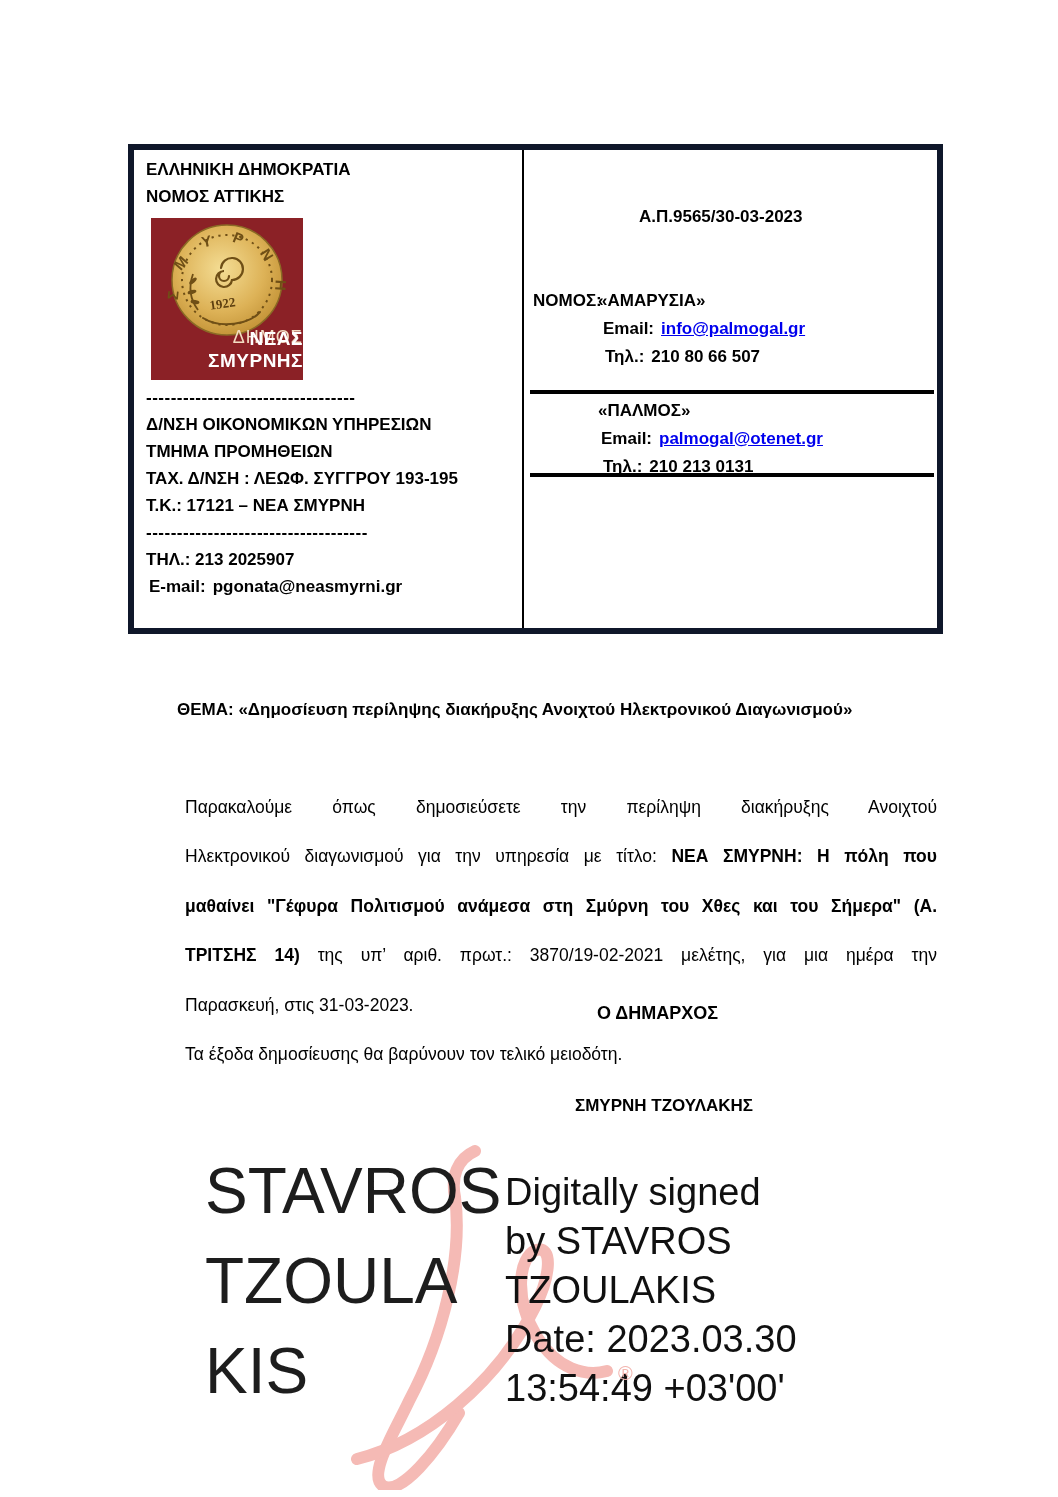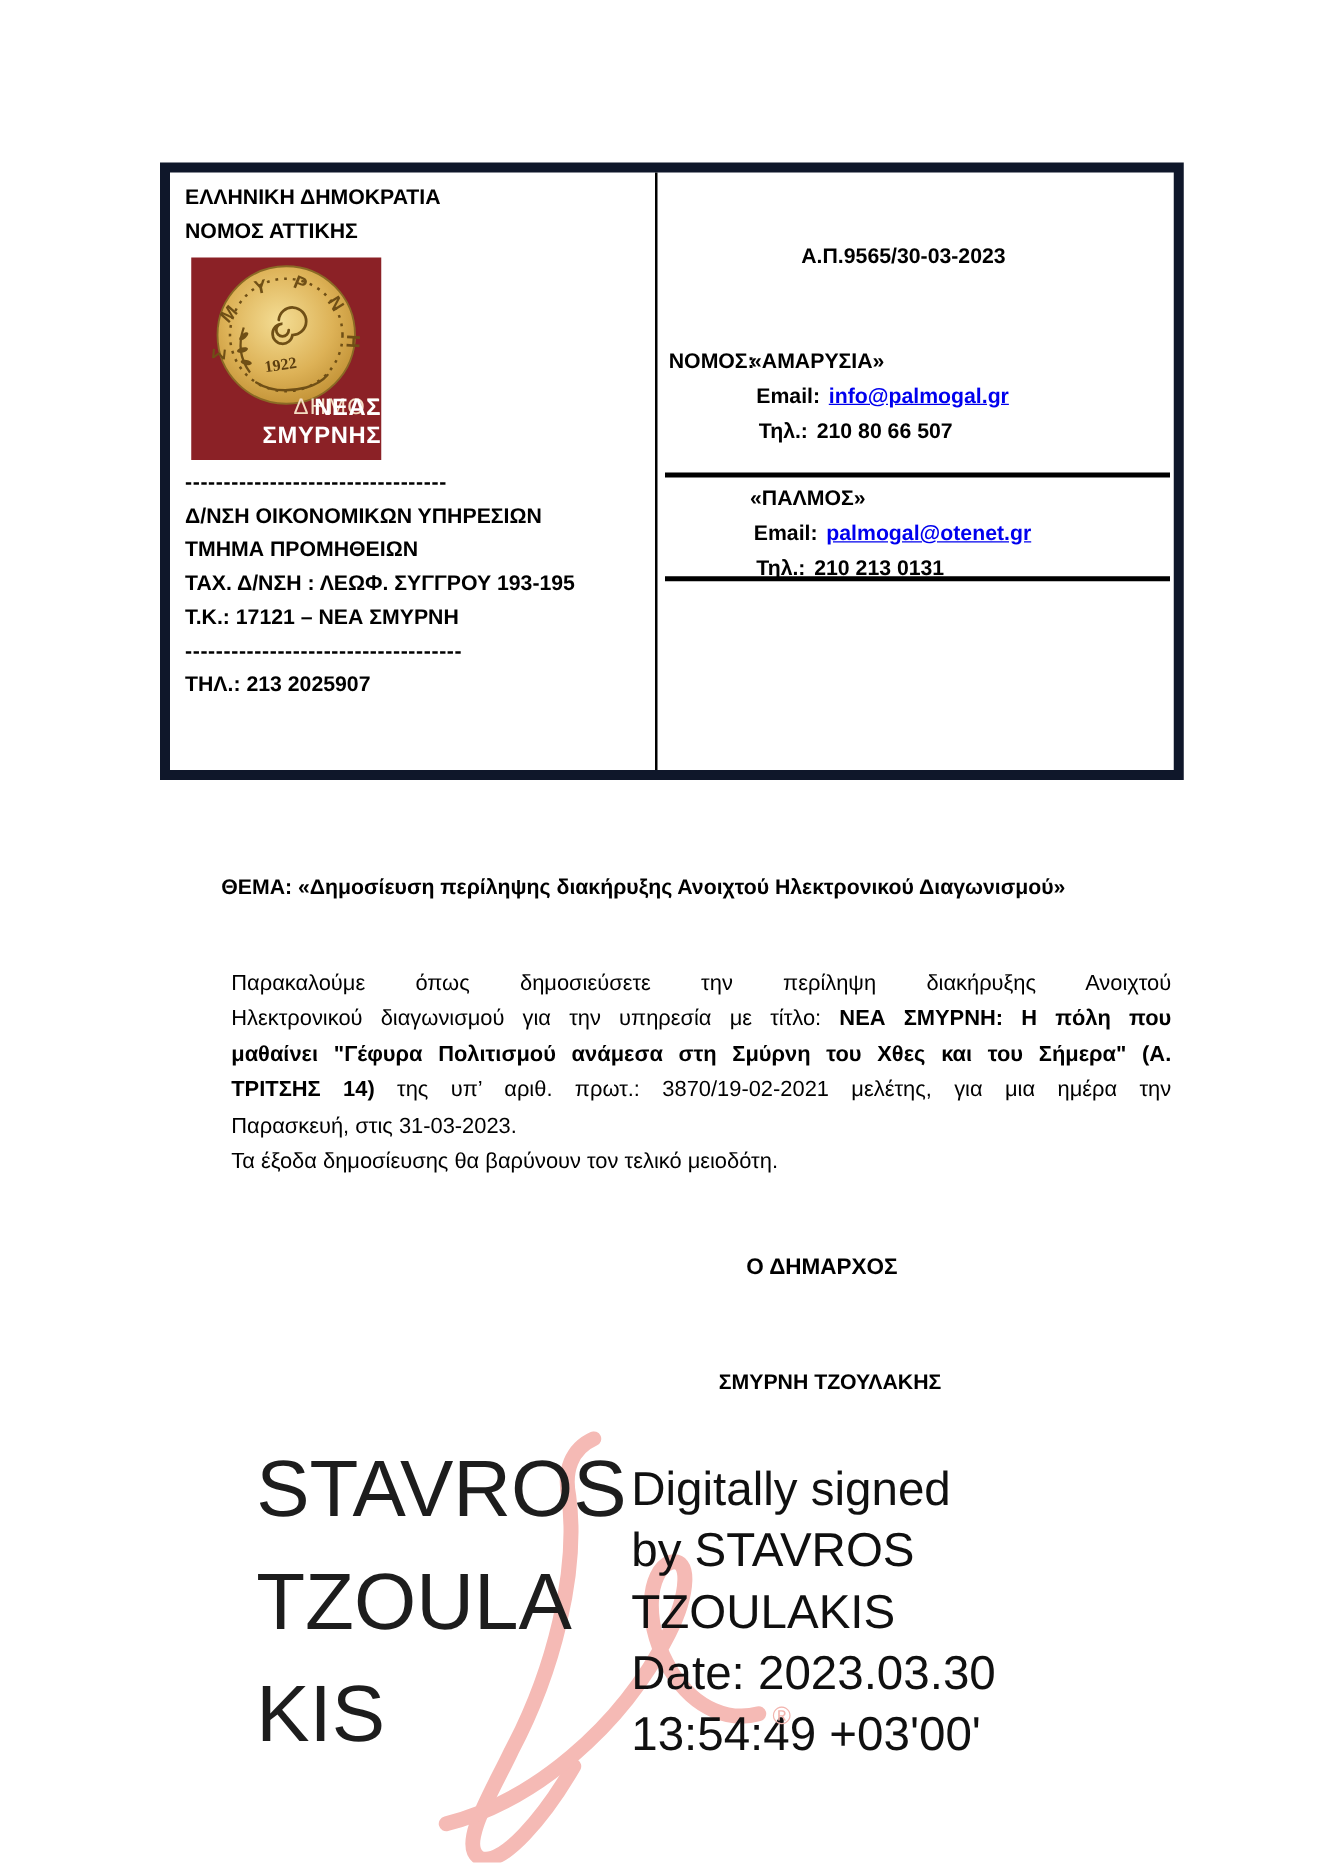--- a/index.html
+++ b/index.html
@@ -2,21 +2,21 @@
 <html><head>
 <meta charset="utf-8">
 <style>
   html,body { margin:0; padding:0; background:#ffffff; }
   .page {
     position:relative; width:1058px; height:1497px; background:#ffffff;
     font-family:"Liberation Sans", sans-serif; color:#000; overflow:hidden;
   }
 
   
-  .info-table { position:absolute; left:128px; top:130px; width:803px; height:478px; border:8px solid #0f172a; }
+  .info-table { position:absolute; left:128px; top:144px; width:803px; height:478px; border:6px solid #0f172a; }
   .vdivider  { position:absolute; left:388px; top:0; width:2px; height:100%; background:#000; }
 
   .cell-left { position:absolute; left:12px; top:6px; width:368px; font-weight:700; font-size:17px; line-height:27px; }
   .logo { position:relative; width:152px; height:162px; margin:8px 0 4px 5px; background:#8b2126; }
   .logo svg { position:absolute; left:0; top:0; }
   .logo-caption1 { position:absolute; left:0; right:0; bottom:33px; text-align:right; color:#f3ddc3;
                    font-size:18px; font-weight:400; letter-spacing:1px; line-height:20px; }
   .logo-caption2 { position:absolute; left:0; right:0; bottom:8px; text-align:right; color:#ffffff;
                    font-size:19px; font-weight:700; letter-spacing:.5px; line-height:22px; }
   .dash-line { letter-spacing:.5px; }
@@ -33,21 +33,21 @@
   .rec2-tel  { left:469px; top:306px; }
   .hline { position:absolute; left:396px; width:404px; height:4px; background:#000; }
   .hline1 { top:240px; }
   .hline2 { top:323px; }
   .elabel { margin-right:7px; }
   .link { color:#0000ee; text-decoration:underline; font-weight:700; cursor:pointer; }
 
   
   .subject { position:absolute; left:133px; top:700px; width:812px; font-weight:700; font-size:17px;margin-left:44px; }
   .body-block { position:absolute; left:185px; top:772px; width:752px; font-size:17.5px; }
-  .body-line { line-height:28.4px; }
+  .body-line { line-height:28.4px;margin-top:21px; }
   .jline { text-align:justify; text-align-last:justify; }
 
   
   .mayor-title { position:absolute; left:597px; top:1003px; font-weight:700; font-size:18px; }
   .mayor-name  { position:absolute; left:575px; top:1096px; font-weight:700; font-size:17px; }
 
   .sig-flourish { position:absolute; left:345px; top:1145px; }
   .sig-big { position:absolute; left:205px; top:1146px; font-size:64px; line-height:90px;
              color:#1d1d1d; font-weight:400; letter-spacing:0; }
   .sig-details { position:absolute; left:505px; top:1168px; font-size:38px; line-height:49px; color:#101010; }
@@ -92,20 +92,23 @@
         <div class="logo-caption2">ΝΕΑΣ ΣΜΥΡΝΗΣ</div>
       </div>
 
       <div class="dash-line">----------------------------------</div>
       <div>Δ/ΝΣΗ ΟΙΚΟΝΟΜΙΚΩΝ ΥΠΗΡΕΣΙΩΝ</div>
       <div>ΤΜΗΜΑ ΠΡΟΜΗΘΕΙΩΝ</div>
       <div>ΤΑΧ. Δ/ΝΣΗ : ΛΕΩΦ. ΣΥΓΓΡΟΥ 193-195</div>
       <div>Τ.Κ.: 17121 – ΝΕΑ ΣΜΥΡΝΗ</div>
       <div class="dash-line">------------------------------------</div>
       <div>ΤΗΛ.: 213 2025907</div>
+      <div class="email-line">
+        <span class="elabel">E-mail:</span><span>pgonata@neasmyrni.gr</span>
+      </div>
     </div>
 
     <div class="r-abs proto">Α.Π.9565/30-03-2023</div>
 
     <div class="r-abs pros-label">ΝΟΜΟΣ:</div>
     <div class="r-abs rec1-name">«ΑΜΑΡΥΣΙΑ»</div>
     <div class="r-abs rec1-email">
       <span class="elabel">Email:</span><a class="link">info@palmogal.gr</a>
     </div>
     <div class="r-abs rec1-tel">

